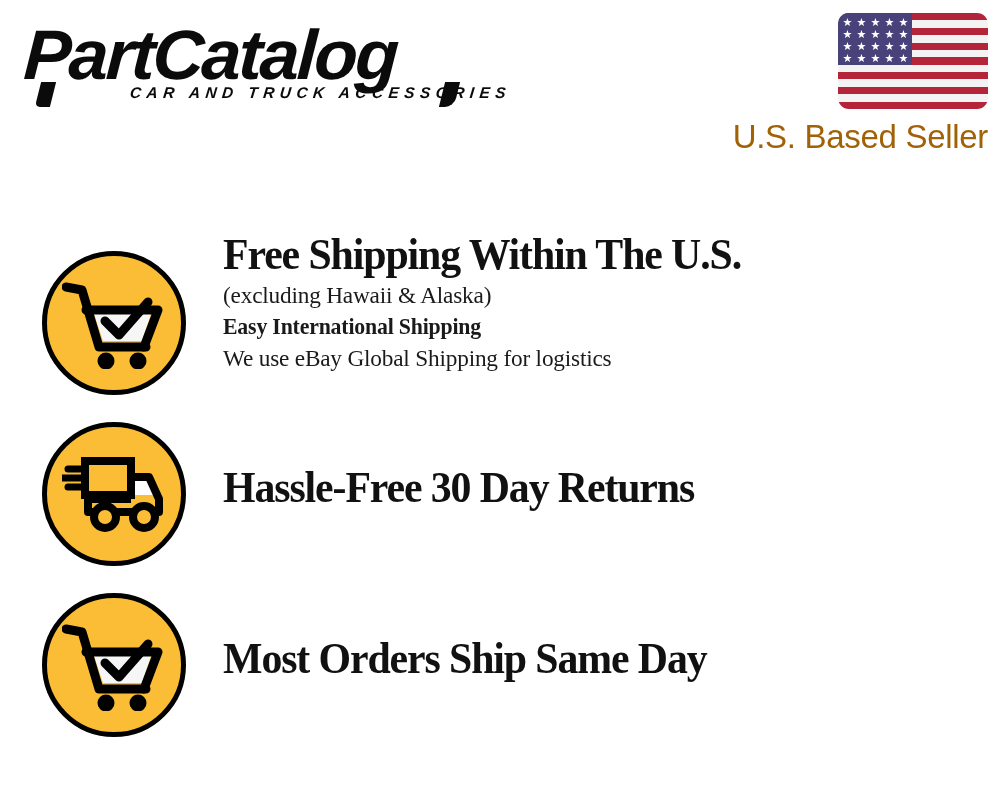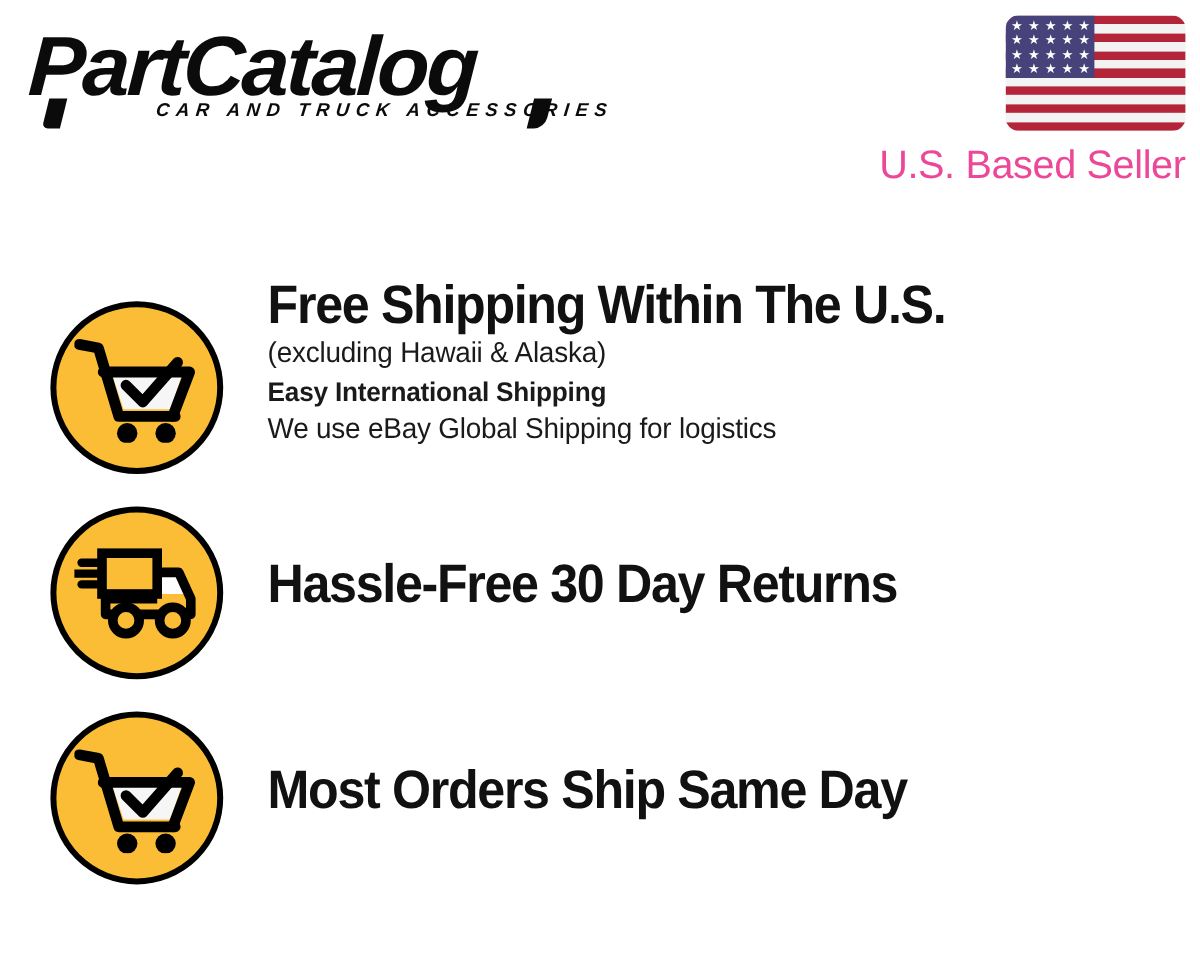--- a/index.html
+++ b/index.html
@@ -112,31 +112,32 @@
   }
   .seller-line {
     position: absolute;
     left: 0;
     top: 118px;
     width: 988px;
     text-align: right;
     font-size: 33px;
     font-weight: normal;
     letter-spacing: -0.3px;
-    color: #ec4899;
+    color: #a16207;
     white-space: nowrap;
   }
 
   
   .features {
     position: absolute;
     left: 0;
     top: 0;
     width: 992px;
     height: 800px;
+    font-family: Liberation Serif, serif;
   }
   .feature {
     position: absolute;
     left: 42px;
   }
   .badge {
     position: absolute;
     left: 0;
     width: 144px;
     height: 144px;

